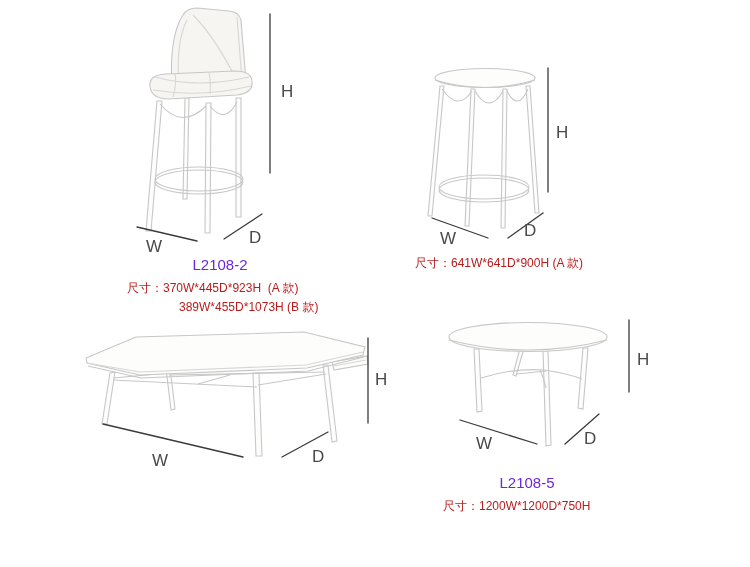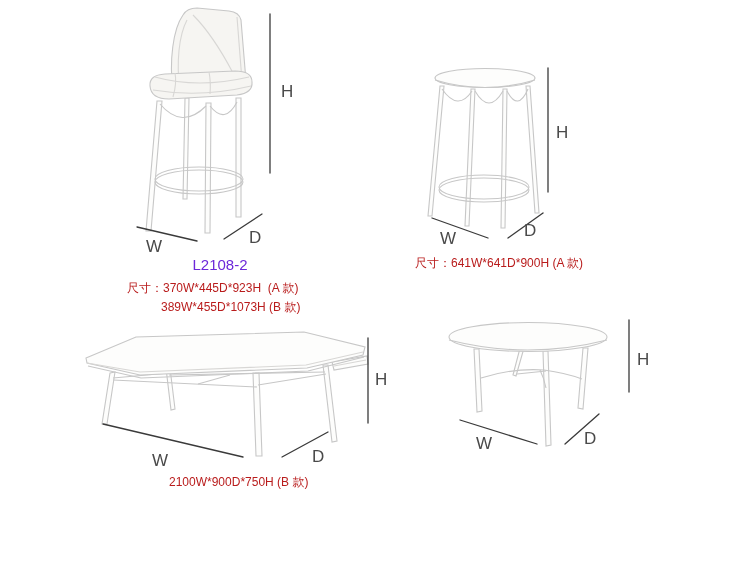--- a/index.html
+++ b/index.html
@@ -15,21 +15,21 @@
   .sketch .wood{fill:#fdfdfc;}
   .sketch .soft{stroke:#d8d7d5;}
   .axis-label{
     position:absolute;font-size:17px;color:#4a4a4a;line-height:1;letter-spacing:.5px;
   }
   .textblock{position:absolute;color:#4e4e4e;}
   .caption{
     text-align:center;font-size:15px;line-height:18px;margin-bottom:5px;color:#6d28d9;
   }
   .spec{font-size:12px;line-height:19px;white-space:pre;color:#b91c1c;}
-  .spec.cont{margin-left:34px;}
+  .spec.cont{margin-left:52px;}
 </style>
 </head>
 <body>
 
 <div class="canvas">
 
   <svg class="sketch" style="left:113px;top:3px" width="155" height="242" viewBox="0 0 155 242">
 
     <path class="pad" d="M60,88 C56,58 60,26 70,12 Q74,5 84,5 L116,8 Q126,9 128,17 L133,78 Q134,90 122,90 L70,93 Q62,93 60,88 Z"></path>
     <path class="soft" d="M67,87 C63,60 66,32 74,17"></path>
@@ -146,17 +146,20 @@
     <div class="caption">L2108-2</div>
     <div class="spec">尺寸：370W*445D*923H  (A 款)</div>
     <div class="spec cont">389W*455D*1073H (B 款)</div>
   </div>
 
   <div class="textblock" style="left:415px;top:254px;width:184px">
     <div class="spec">尺寸：641W*641D*900H (A 款)</div>
   </div>
 
   <div class="textblock" style="left:135px;top:473px;width:192px">
-    <div class="spec cont">2100W*900D*750H (B 款)</div>
   </div>
 
+  <div class="textblock" style="left:443px;top:474px;width:168px">
+    <div class="caption">L2108-5</div>
+    <div class="spec">尺寸：1200W*1200D*750H</div>
+  </div>
 
 </div>
 
 </body></html>

